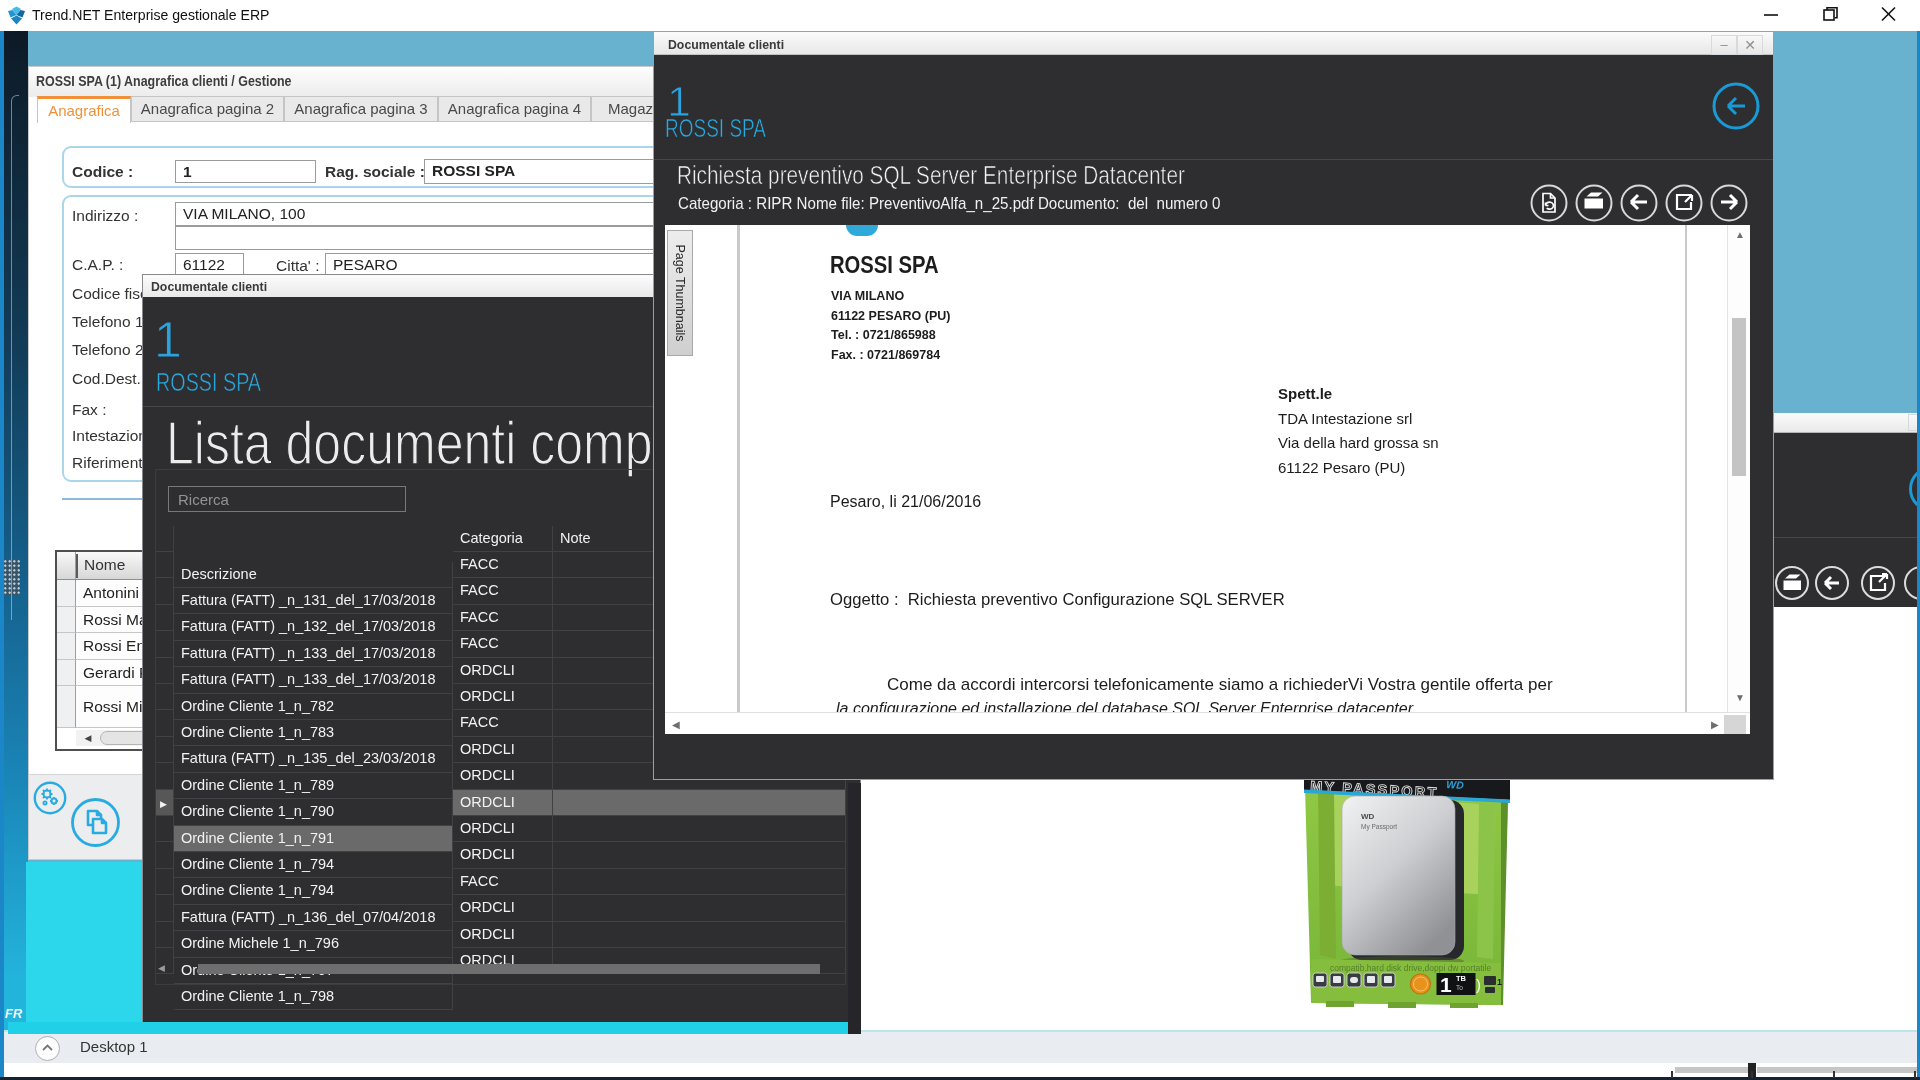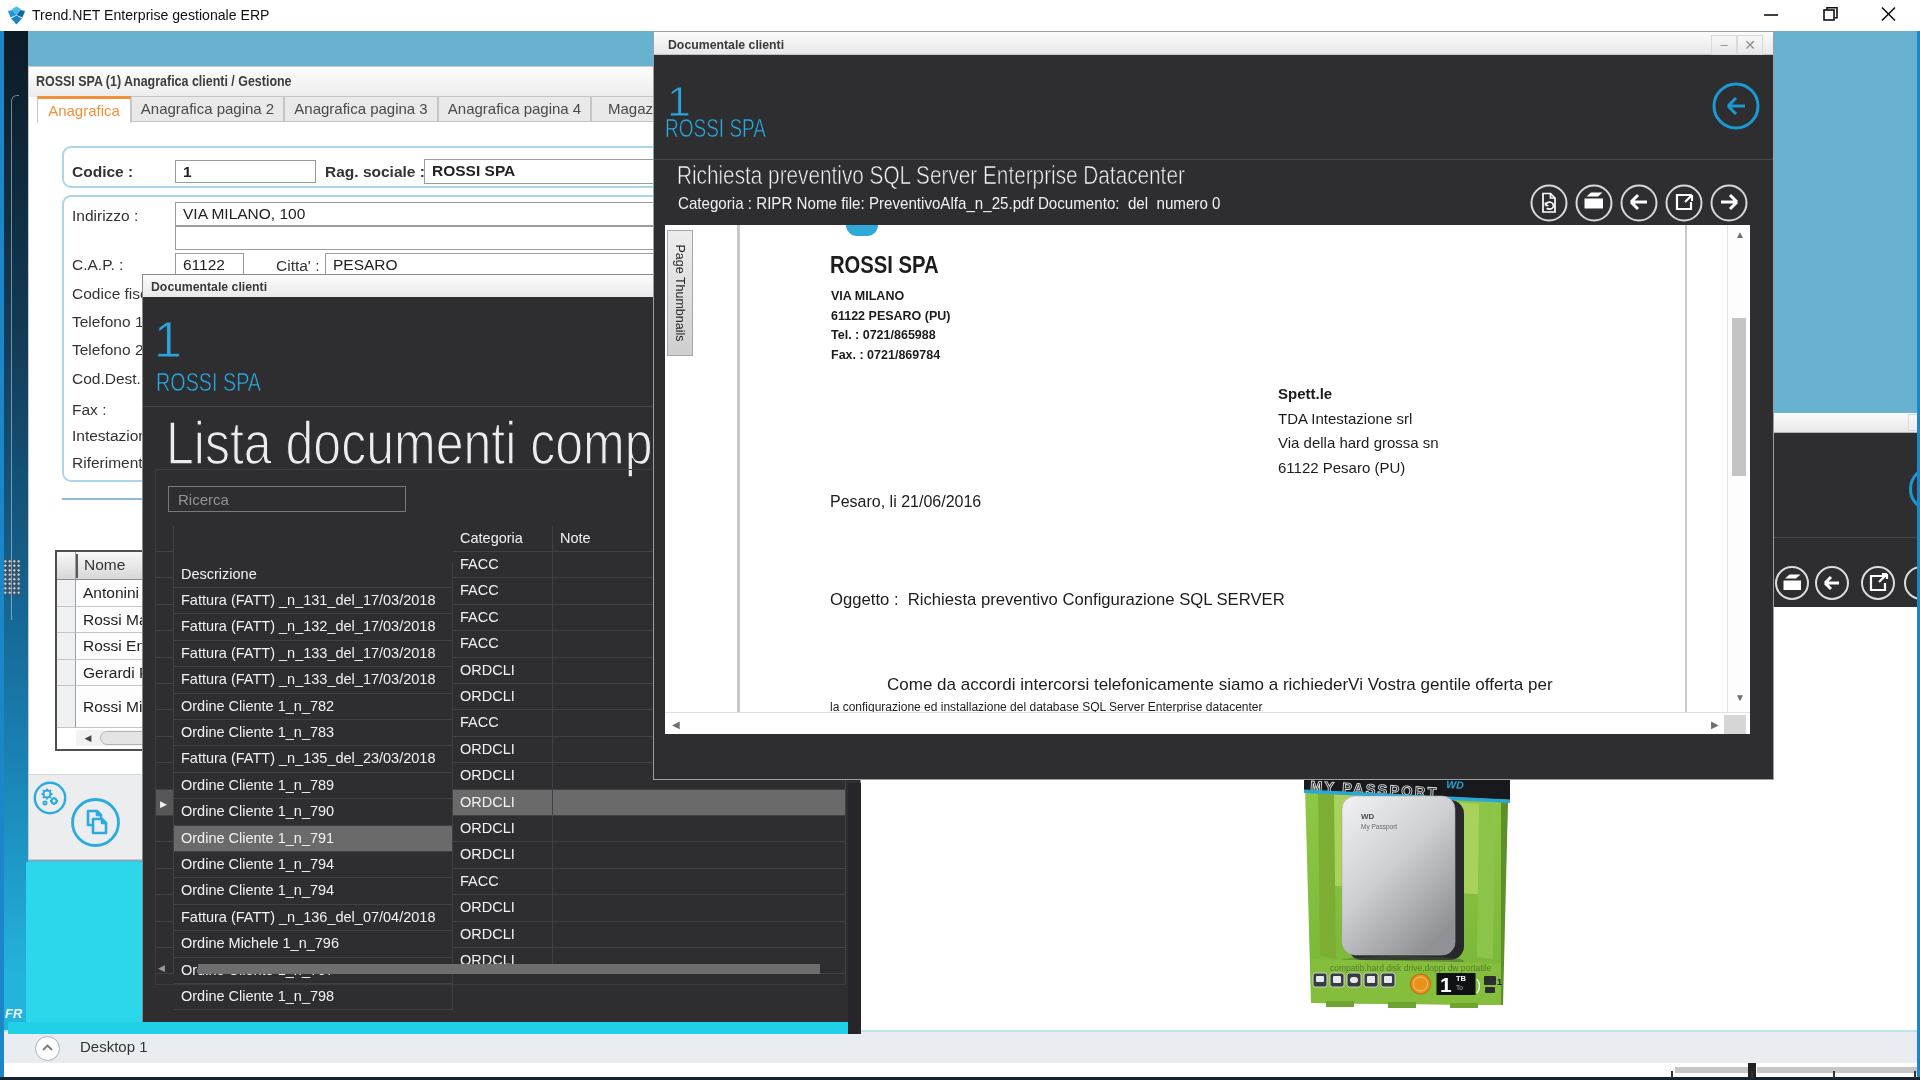--- a/index.html
+++ b/index.html
@@ -530,21 +530,21 @@
     <div class="doct" style="left:166px;top:84px;font-size:12.5px;font-weight:bold;">61122 PESARO (PU)</div>
     <div class="doct" style="left:166px;top:103px;font-size:12.5px;font-weight:bold;">Tel. : 0721/865988</div>
     <div class="doct" style="left:166px;top:123px;font-size:12.5px;font-weight:bold;">Fax. : 0721/869784</div>
     <div class="doct" style="left:613px;top:160px;font-size:15px;font-weight:bold;">Spett.le</div>
     <div class="doct" style="left:613px;top:185px;font-size:15px;">TDA Intestazione srl</div>
     <div class="doct" style="left:613px;top:209px;font-size:15px;">Via della hard grossa sn</div>
     <div class="doct" style="left:613px;top:234px;font-size:15px;">61122 Pesaro (PU)</div>
     <div class="doct" style="left:165px;top:268px;font-size:16px;">Pesaro, li 21/06/2016</div>
     <div class="doct sx98" style="left:165px;top:365px;font-size:17px;">Oggetto :&nbsp; Richiesta preventivo Configurazione SQL SERVER</div>
     <div class="doct" style="left:222px;top:450px;font-size:17px;">Come da accordi intercorsi telefonicamente siamo a richiederVi Vostra gentile offerta per</div>
-    <div class="doct" style="left:165px;top:475px;font-size:12px;">la configurazione ed installazione del database SQL Server Enterprise datacenter</div>
+    <div class="doct" style="left:171px;top:475px;font-size:16px;font-style:italic;">la configurazione ed installazione del database SQL Server Enterprise datacenter</div>
     <div id="vsb">
       <div class="sarr" style="left:7px;top:4px;">▲</div>
       <div class="thm"></div>
       <div class="sarr" style="left:7px;top:467px;">▼</div>
     </div>
     <div id="hsb">
       <div class="sarr" style="left:7px;top:6px;">◀</div>
       <div class="sarr" style="left:1046px;top:6px;">▶</div>
       <div class="thm"></div>
     </div>

